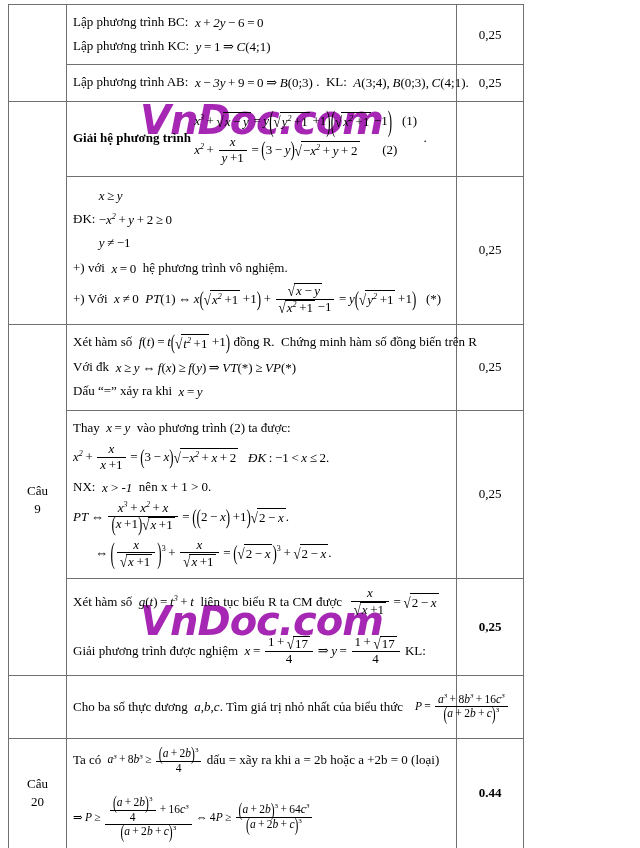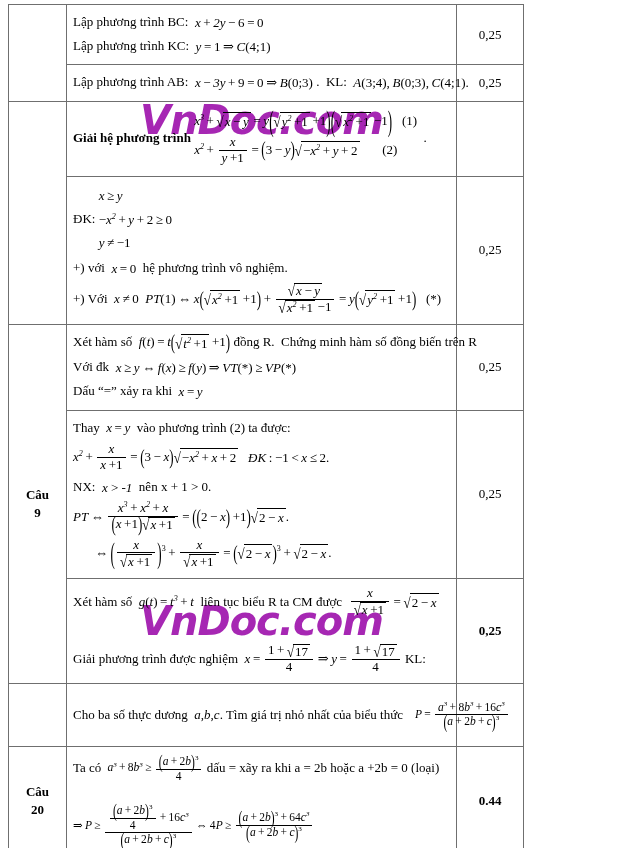--- a/index.html
+++ b/index.html
@@ -18,21 +18,21 @@
     table-layout:fixed;
     padding-left:34px;
   }
   table.grid td{
     border:1px solid #6f6f6f;
     vertical-align:middle;
     padding:3px 6px;
     font-size:13px;
     line-height:1.42;
   }
-  .c-label{width:45px;text-align:center;font-weight:bold;font-size:14px;}
+  .c-label{width:45px;text-align:center;font-weight:normal;font-size:14px;}
   .c-score{width:54px;text-align:center;font-size:13px;}
   .c-body{}
   .score-b{font-weight:bold;}
 
   
   td.dtop{border-top:1px dotted #8a8a8a;}
   td.dbot{border-bottom:1px dotted #8a8a8a;}
   td.solid-top{border-top:1.5px solid #5e5e5e;}
 
   .ln{margin:5px 0;white-space:nowrap;}
@@ -229,21 +229,21 @@
     </tr>
 
     <tr>
       <td class="c-body dtop dbot" style="height:88px">
         <div class="ln">
           <span>Xét hàm số</span>
           <span class="m">&nbsp;g<span class="up">(</span>t<span class="up">) = </span>t<sup class="e">3</sup><span class="up"> + </span>t&nbsp;</span>
           <span>liên tục biểu R ta CM được</span>
           <span class="m">&nbsp;<span class="frac"><span class="num">x</span><span class="den"><span class="rad"><span class="sg">√</span><span class="bd">x<span class="up"> +1</span></span></span></span></span><span class="up"> = </span><span class="rad"><span class="sg">√</span><span class="bd"><span class="up">2 − </span>x</span></span></span>
         </div>
-        <div class="ln" style="margin-top:26px;">
+        <div class="ln" style="margin-top:18px;">
           <span>Giải phương trình được nghiệm</span>
           <span class="m">&nbsp;x<span class="up"> = </span><span class="frac"><span class="num"><span class="up">1 + </span><span class="rad"><span class="sg">√</span><span class="bd"><span class="up">17</span></span></span></span><span class="den"><span class="up">4</span></span></span><span class="up"> ⇒ </span>y<span class="up"> = </span><span class="frac"><span class="num"><span class="up">1 + </span><span class="rad"><span class="sg">√</span><span class="bd"><span class="up">17</span></span></span></span><span class="den"><span class="up">4</span></span></span></span>
           <span>KL:</span>
         </div>
       </td>
       <td class="c-score dtop dbot score-b">0,25</td>
     </tr>
 
     <tr>
       <td class="c-label solid-top"></td>

